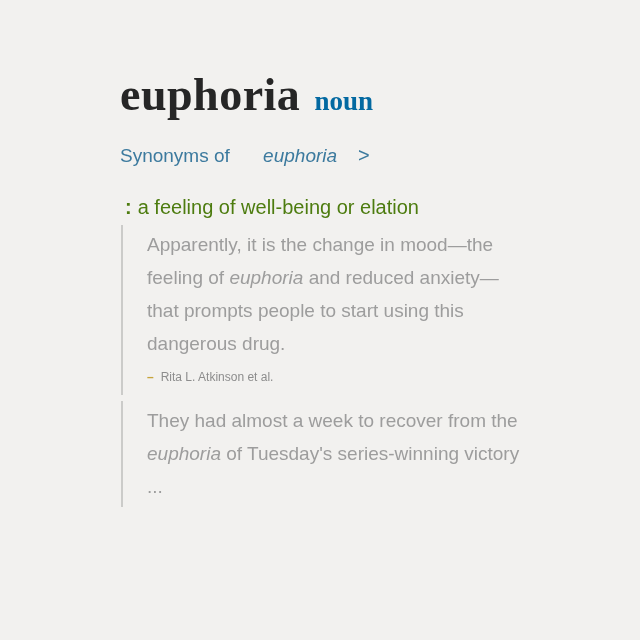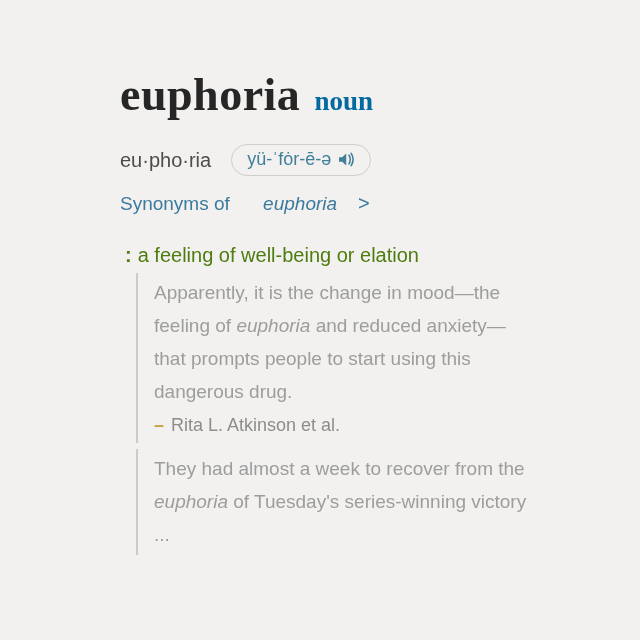--- a/index.html
+++ b/index.html
@@ -85,67 +85,54 @@
     font-size: 20px;
     color: #4d7c0f;
     padding-left: 5px;
     margin-bottom: 4px;
     line-height: 28px;
   }
   .definition .colon { font-weight: 700; margin-right: 6px; }
   
   .quote {
     border-left: 2px solid #cbcbc9;
-    margin-left: 16px;
-    padding: 3px 0 4px 16px;
+    margin-left: 1px;
+    padding: 3px 0 4px 24px;
     max-width: 412px;
   }
   .quote + .quote { margin-top: 6px; }
   .quote-text {
     font-size: 19px;
     line-height: 33px;
     color: #9d9d9d;
     display: block;
   }
   .quote-text em { font-style: italic; }
   .attribution {
     margin-top: 3px;
-    font-size: 18px;
+    font-size: 12px;
     line-height: 28px;
     color: #8d8d8d;
   }
   .attribution .dash {
     color: #c7a43b;
     margin-right: 7px;
     font-weight: 700;
   }
 </style>
 </head>
 <body>
 
 <div class="page">
 
   <div class="headword-row">
     <span class="headword">euphoria</span>
     <span class="pos">noun</span>
   </div>
 
-  <div class="pron-row">
-    <span class="syllables">eu·pho·ria</span>
-    <button class="pron-pill">
-      <span class="pron-text">yü-ˈfȯr-ē-ə</span>
-      <span class="speaker-icon">
-        <svg width="17" height="15" viewBox="0 0 17 15" fill="none">
-          <path d="M1 5.2 L4.2 5.2 L8.2 1.6 L8.2 13.4 L4.2 9.8 L1 9.8 Z" fill="#41809a"></path>
-          <path d="M11 3.2 Q13.6 7.5 11 11.8" stroke="#41809a" stroke-width="1.6" fill="none" stroke-linecap="round"></path>
-          <path d="M13.2 1.4 Q17 7.5 13.2 13.6" stroke="#41809a" stroke-width="1.6" fill="none" stroke-linecap="round"></path>
-        </svg>
-      </span>
-    </button>
-  </div>
 
   <div>
     <a class="synonyms-link">
       <span>Synonyms of </span>&nbsp;<em>euphoria</em>
       <span class="chev">&gt;</span>
     </a>
   </div>
 
   <div class="definition">
     <span class="colon">:</span><span>a feeling of well-being or elation</span>

